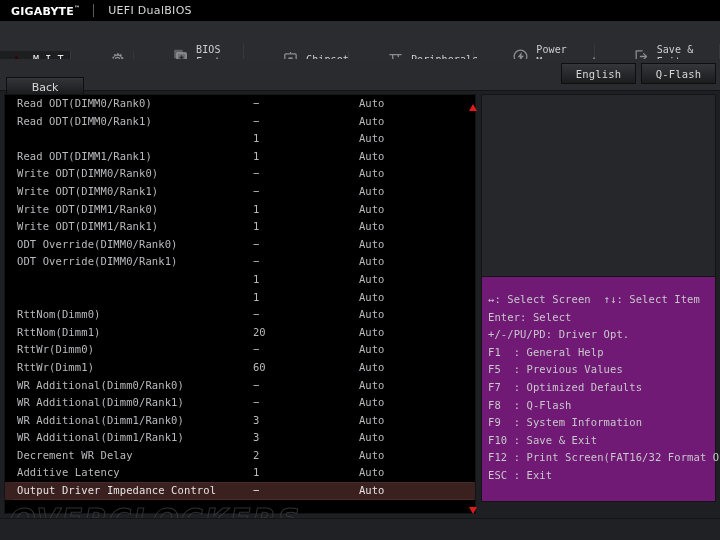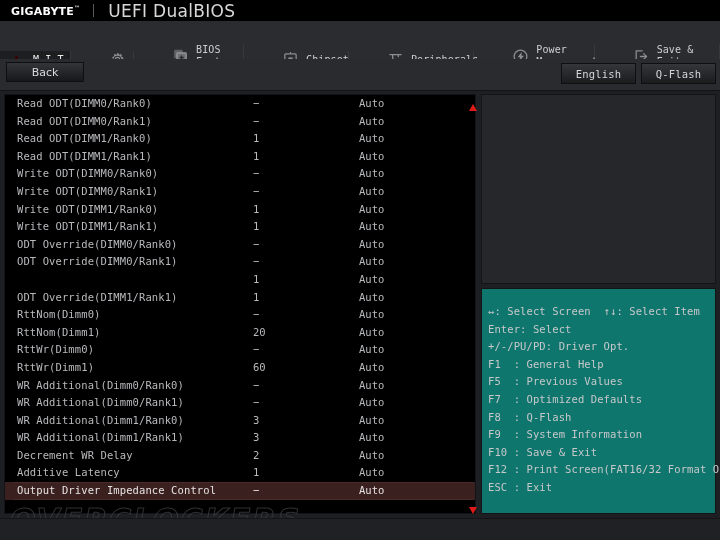--- a/index.html
+++ b/index.html
@@ -18,21 +18,21 @@
   }
   .brand-logo {
     font-family:"DejaVu Sans","Liberation Sans",sans-serif;
     font-weight:bold; font-size:11px; color:#ffffff;
     letter-spacing:0.2px; padding-left:11px; position:relative;
   }
   .brand-tm { font-size:6px; vertical-align:super; }
   .brand-sep { width:1px; height:13px; background:#5a5a5a; margin:0 14px 0 13px; }
   .brand-sub {
     font-family:"DejaVu Sans","Liberation Sans",sans-serif;
-    font-size:17px; color:#d8d8d8; letter-spacing:0.3px;
+    font-size:11px; color:#d8d8d8; letter-spacing:0.3px;
   }
 
   
   .navbar {
     position:absolute; left:0; top:21px; width:720px; height:48px;
     background:#2b2c2f;
     border-bottom:1px solid #151517;
     display:flex; align-items:flex-end;gap:29px;
   }
   .navtab {
@@ -61,21 +61,21 @@
   
   .ic-gear svg, .ic-gen svg { display:block; }
 
   
   .subbar {
     position:absolute; left:0; top:59px; width:720px; height:32px;
     background:#2a2b2e;
     border-bottom:1px solid #141416;
   }
   .btn-back {
-    position:absolute; left:6px; top:3px; width:78px; height:20px;
+    position:absolute; left:6px; top:18px; width:78px; height:20px;
     background:linear-gradient(#343538,#17181a);
     border:1px solid #0f0f11;
     display:flex; align-items:center; justify-content:center;
     font-family:"DejaVu Sans","Liberation Sans",sans-serif;
     font-size:11px; color:#d9d9db;
   }
   .btn-r {
     position:absolute; top:4px; height:21px; width:75px;
     background:linear-gradient(#35363a,#1b1c1e);
     border:1px solid #0f0f11;
@@ -126,22 +126,22 @@
   .scroll-arrow.down { left:467px; top:505px; }
   .scroll-arrow.up .tri   { border-bottom:7px solid #e01a1a; }
   .scroll-arrow.down .tri { border-top:7px solid #e01a1a; margin-top:2px; }
 
   
   .right-top {
     position:absolute; left:481px; top:94px; width:235px; height:190px;
     background:#26272a; border:1px solid #141416;
   }
   .right-help {
-    position:absolute; left:481px; top:288px; width:235px; height:226px;
-    background:#0f766e; border:1px solid #141416;
+    position:absolute; left:481px; top:276px; width:235px; height:226px;
+    background:#701a75; border:1px solid #141416;
     padding:14px 0 0 6px;
   }
   .help-line {
     font-size:10.5px; color:#c7c8ca; line-height:17.6px; white-space:pre;
     letter-spacing:0.1px;
   }
 
   
   .watermark {
     position:absolute; left:10px; bottom:6px; width:450px; height:32px;
@@ -257,21 +257,20 @@
           <span class="nm">Read ODT(DIMM0/Rank0)</span>
           <span class="cur">−</span>
           <span class="val">Auto</span>
         </div>
         <div class="row">
           <span class="nm">Read ODT(DIMM0/Rank1)</span>
           <span class="cur">−</span>
           <span class="val">Auto</span>
         </div>
         <div class="row">
-          <span class="nm">Read ODT(DIMM1/Rank0)</span>
           <span class="cur">1</span>
           <span class="val">Auto</span>
         </div>
         <div class="row">
           <span class="nm">Read ODT(DIMM1/Rank1)</span>
           <span class="cur">1</span>
           <span class="val">Auto</span>
         </div>
         <div class="row">
           <span class="nm">Write ODT(DIMM0/Rank0)</span>
@@ -301,21 +300,20 @@
         <div class="row">
           <span class="nm">ODT Override(DIMM0/Rank1)</span>
           <span class="cur">−</span>
           <span class="val">Auto</span>
         </div>
         <div class="row">
           <span class="cur">1</span>
           <span class="val">Auto</span>
         </div>
         <div class="row">
-          <span class="nm">ODT Override(DIMM1/Rank1)</span>
           <span class="cur">1</span>
           <span class="val">Auto</span>
         </div>
         <div class="row">
           <span class="nm">RttNom(Dimm0)</span>
           <span class="cur">−</span>
           <span class="val">Auto</span>
         </div>
         <div class="row">
           <span class="nm">RttNom(Dimm1)</span>

